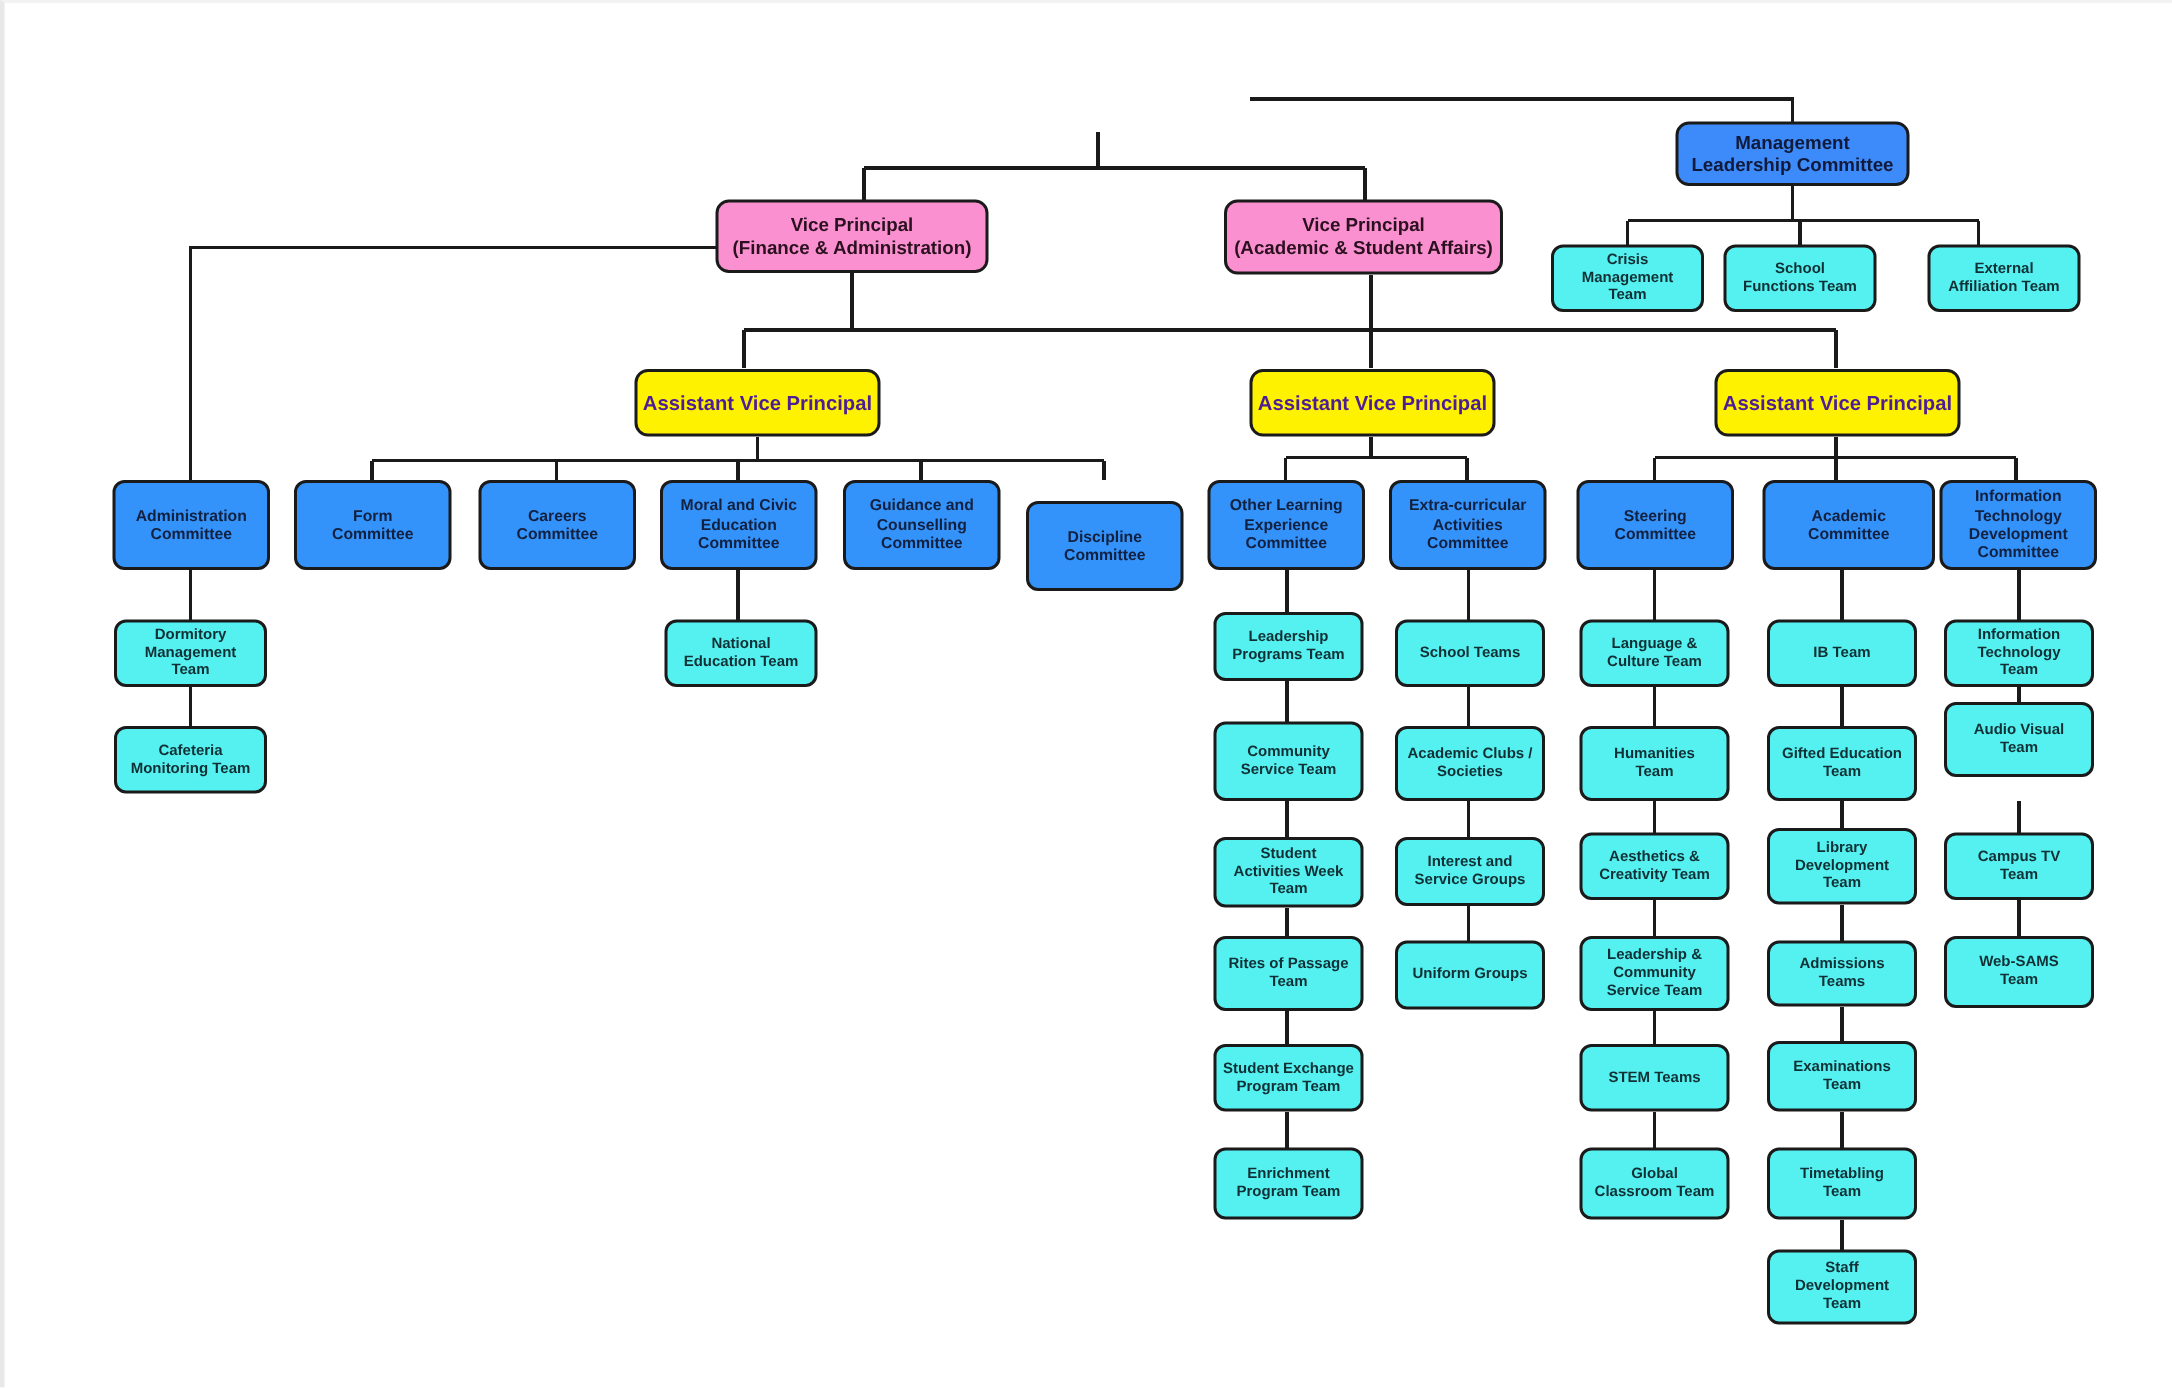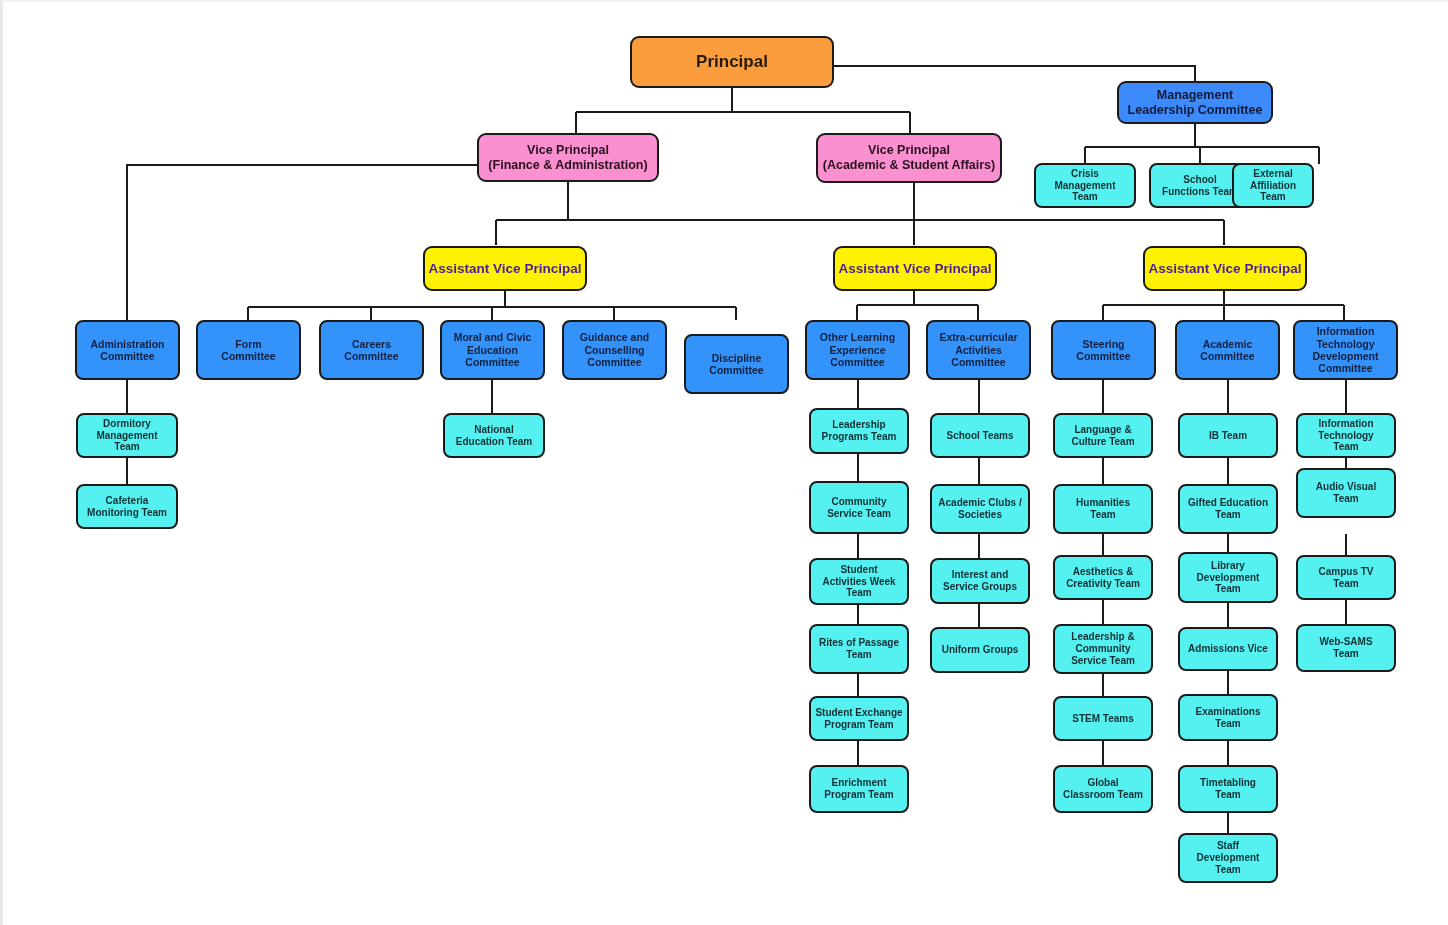--- a/index.html
+++ b/index.html
@@ -163,35 +163,32 @@
       <path d="M1225 739 L1225 763"></path>
       <path d="M1225 811 L1225 831"></path>
 
       <path d="M1343 378 L1343 411"></path>
       <path d="M1343 456 L1343 482"></path>
       <path d="M1343 532 L1343 553"></path>
       <path d="M1343 598 L1343 622"></path>
     </g>
   </svg>
 
-  <div class="node n-principal" style="left:627px;top:34px;width:204px;height:52px;">
-    <span>Principal</span>
-  </div>
 
   <div class="node n-mlc" style="left:1114px;top:79px;width:156px;height:43px;">
     <span>Management<br>Leadership Committee</span>
   </div>
 
   <div class="node n-team" style="left:1031px;top:161px;width:102px;height:45px;">
     <span>Crisis<br>Management<br>Team</span>
   </div>
   <div class="node n-team" style="left:1146px;top:161px;width:102px;height:45px;">
     <span>School<br>Functions Team</span>
   </div>
-  <div class="node n-team" style="left:1229px;top:161px;width:82px;height:45px;">
+  <div class="node n-team" style="left:1282px;top:161px;width:102px;height:45px;">
     <span>External<br>Affiliation Team</span>
   </div>
 
   <div class="node n-vp" style="left:474px;top:131px;width:182px;height:49px;">
     <span>Vice Principal<br>(Finance &amp; Administration)</span>
   </div>
   <div class="node n-vp" style="left:813px;top:131px;width:186px;height:50px;">
     <span>Vice Principal<br>(Academic &amp; Student Affairs)</span>
   </div>
 
@@ -225,21 +222,21 @@
   </div>
   <div class="node n-committee" style="left:802px;top:318px;width:105px;height:60px;">
     <span>Other Learning<br>Experience<br>Committee</span>
   </div>
   <div class="node n-committee" style="left:923px;top:318px;width:105px;height:60px;">
     <span>Extra-curricular<br>Activities<br>Committee</span>
   </div>
   <div class="node n-committee" style="left:1048px;top:318px;width:105px;height:60px;">
     <span>Steering<br>Committee</span>
   </div>
-  <div class="node n-committee" style="left:1172px;top:318px;width:105px;height:60px;">
+  <div class="node n-committee" style="left:1172px;top:318px;width:115px;height:60px;">
     <span>Academic<br>Committee</span>
   </div>
   <div class="node n-committee" style="left:1290px;top:318px;width:105px;height:60px;">
     <span>Information<br>Technology<br>Development<br>Committee</span>
   </div>
 
   <div class="node n-team" style="left:73px;top:411px;width:102px;height:45px;">
     <span>Dormitory<br>Management<br>Team</span>
   </div>
   <div class="node n-team" style="left:73px;top:482px;width:102px;height:45px;">
@@ -304,21 +301,21 @@
   <div class="node n-team" style="left:1175px;top:411px;width:100px;height:45px;">
     <span>IB Team</span>
   </div>
   <div class="node n-team" style="left:1175px;top:482px;width:100px;height:50px;">
     <span>Gifted Education<br>Team</span>
   </div>
   <div class="node n-team" style="left:1175px;top:550px;width:100px;height:51px;">
     <span>Library<br>Development<br>Team</span>
   </div>
   <div class="node n-team" style="left:1175px;top:625px;width:100px;height:44px;">
-    <span>Admissions Vice</span>
+    <span>Admissions Teams</span>
   </div>
   <div class="node n-team" style="left:1175px;top:692px;width:100px;height:47px;">
     <span>Examinations<br>Team</span>
   </div>
   <div class="node n-team" style="left:1175px;top:763px;width:100px;height:48px;">
     <span>Timetabling<br>Team</span>
   </div>
   <div class="node n-team" style="left:1175px;top:831px;width:100px;height:50px;">
     <span>Staff<br>Development<br>Team</span>
   </div>

